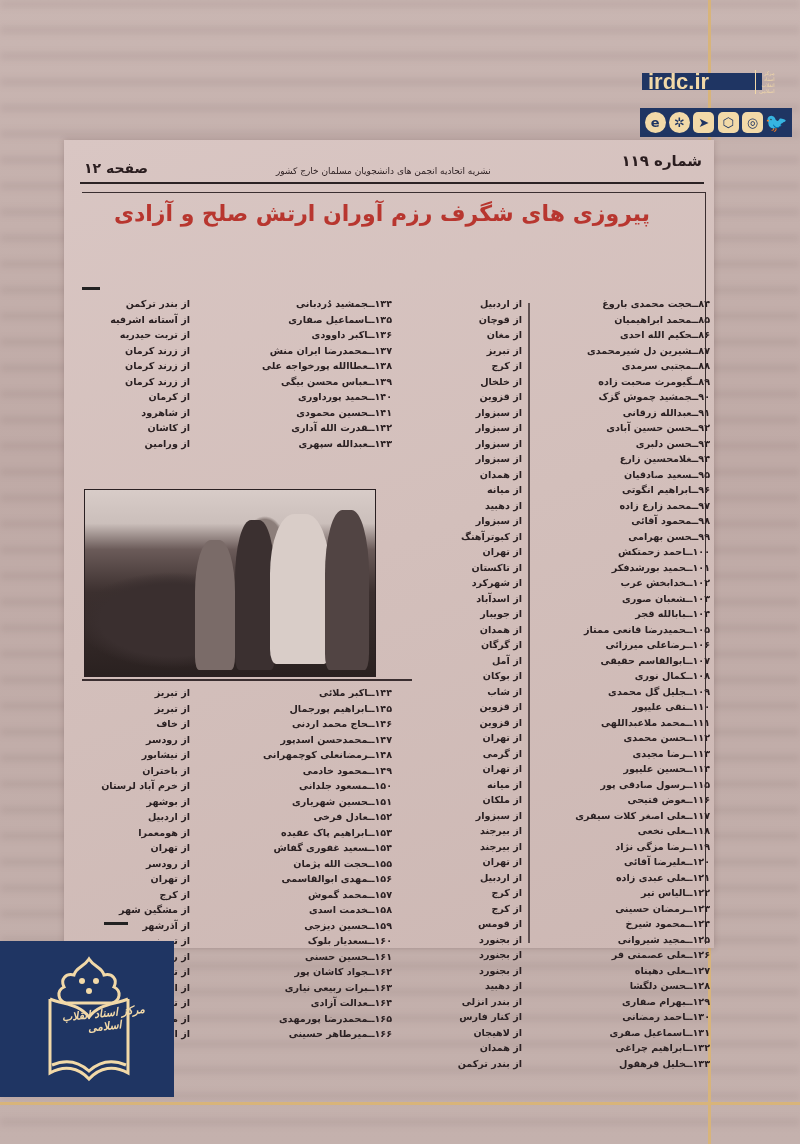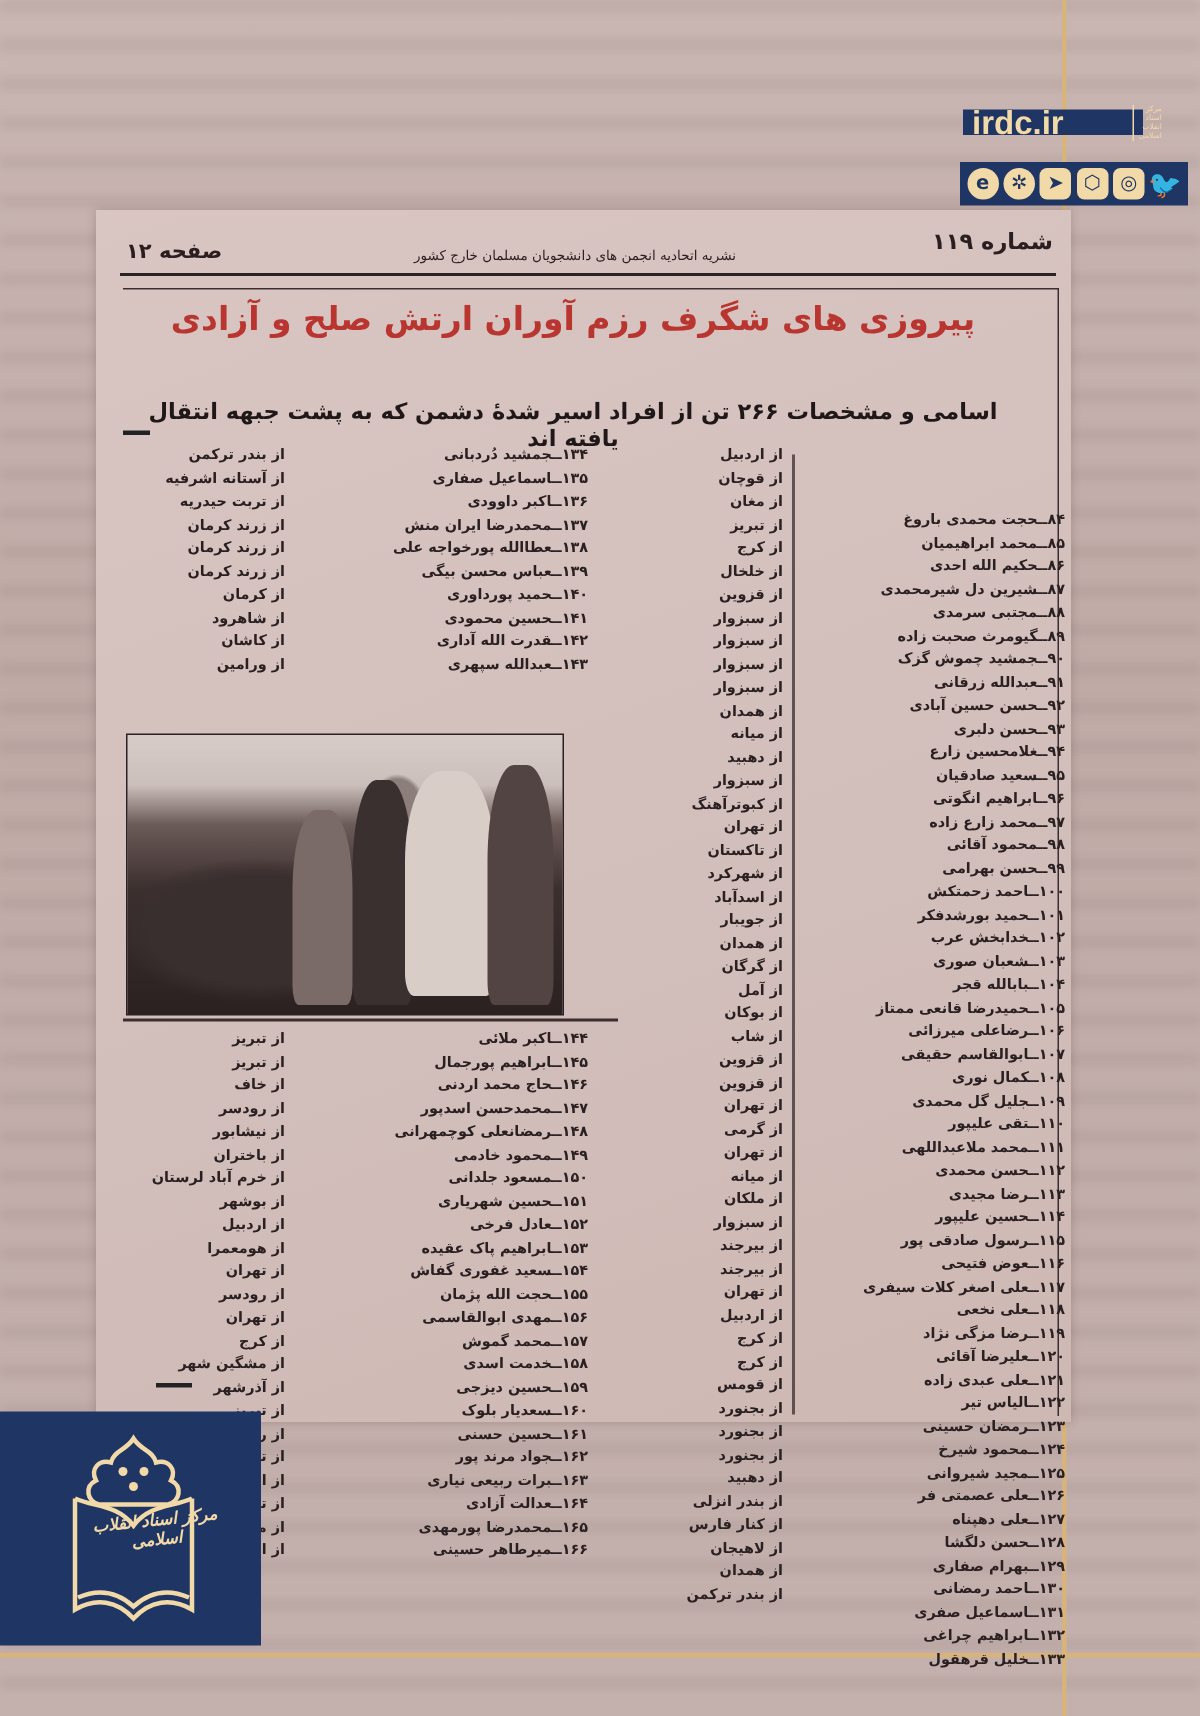--- a/index.html
+++ b/index.html
@@ -78,21 +78,21 @@
     position: absolute; left: 0; top: 72px; width: 600px; text-align: center; direction: rtl;
     color: #1f1718; font: bold 15px "DejaVu Sans", sans-serif;
   }
   .arrow-mark { position: absolute; top: 94px; left: 0; width: 18px; height: 3px; background:#222; }
 
   .col {
     position: absolute; direction: rtl; text-align: right;
     font: bold 9.6px "DejaVu Sans", sans-serif; line-height: 15.5px; color: #2a2022;
   }
   .col div { white-space: nowrap; }
-  .col-names1 { left: 458px; top: 103px; width: 170px; margin-top: 43px; }
+  .col-names1 { left: 458px; top: 103px; width: 170px; }
   .col-from1  { left: 340px; top: 103px; width: 100px; }
   .col-names2a { left: 120px; top: 103px; width: 190px; }
   .col-from2a { left: 18px; top: 103px; width: 90px; }
   .col-names2b { left: 120px; top: 492px; width: 190px; }
   .col-from2b { left: 18px; top: 492px; width: 90px; }
 
   .vrule { position: absolute; left: 446px; top: 110px; width: 1.5px; height: 640px; background:#3a2e30; opacity: 0.75;}
   .photo-frame-line { position: absolute; left: 0; top: 486px; width: 330px; height: 1.5px; background:#3a2e30; }
 
   .photo {
@@ -142,21 +142,20 @@
 
 <div class="paper">
   <div class="masthead">
     <span class="page-no">صفحه ۱۲</span>
     <span class="pub-name">نشریه اتحادیه انجمن های دانشجویان مسلمان خارج کشور</span>
     <span class="issue-no">شماره ۱۱۹</span>
   </div>
 
   <div class="box">
     <div class="head1">پیروزی های شگرف رزم آوران ارتش صلح و آزادی</div>
-    <div class="head3">اسامی و مشخصات ۲۶۶ تن از افراد اسیر شدهٔ دشمن که به پشت جبهه انتقال یافته اند</div>
     <div class="arrow-mark"></div>
 
     <div class="vrule"></div>
 
     <div class="col col-names1">
       <div>۸۴ــحجت محمدی باروغ</div>
       <div>۸۵ــمحمد ابراهیمیان</div>
       <div>۸۶ــحکیم الله احدی</div>
       <div>۸۷ــشیرین دل شیرمحمدی</div>
       <div>۸۸ــمجتبی سرمدی</div>
@@ -304,21 +303,21 @@
       <div>۱۵۲ــعادل فرخی</div>
       <div>۱۵۳ــابراهیم پاک عقیده</div>
       <div>۱۵۴ــسعید غفوری گفاش</div>
       <div>۱۵۵ــحجت الله پژمان</div>
       <div>۱۵۶ــمهدی ابوالقاسمی</div>
       <div>۱۵۷ــمحمد گموش</div>
       <div>۱۵۸ــخدمت اسدی</div>
       <div>۱۵۹ــحسین دیزجی</div>
       <div>۱۶۰ــسعدیار بلوک</div>
       <div>۱۶۱ــحسین حسنی</div>
-      <div>۱۶۲ــجواد مرند پور</div>
+      <div>۱۶۲ــجواد کاشان پور</div>
       <div>۱۶۳ــبرات ربیعی نیاری</div>
       <div>۱۶۴ــعدالت آزادی</div>
       <div>۱۶۵ــمحمدرضا پورمهدی</div>
       <div>۱۶۶ــمیرطاهر حسینی</div>
     </div>
     <div class="col col-from2b">
       <div>از تبریز</div>
       <div>از تبریز</div>
       <div>از خاف</div>
       <div>از رودسر</div>

